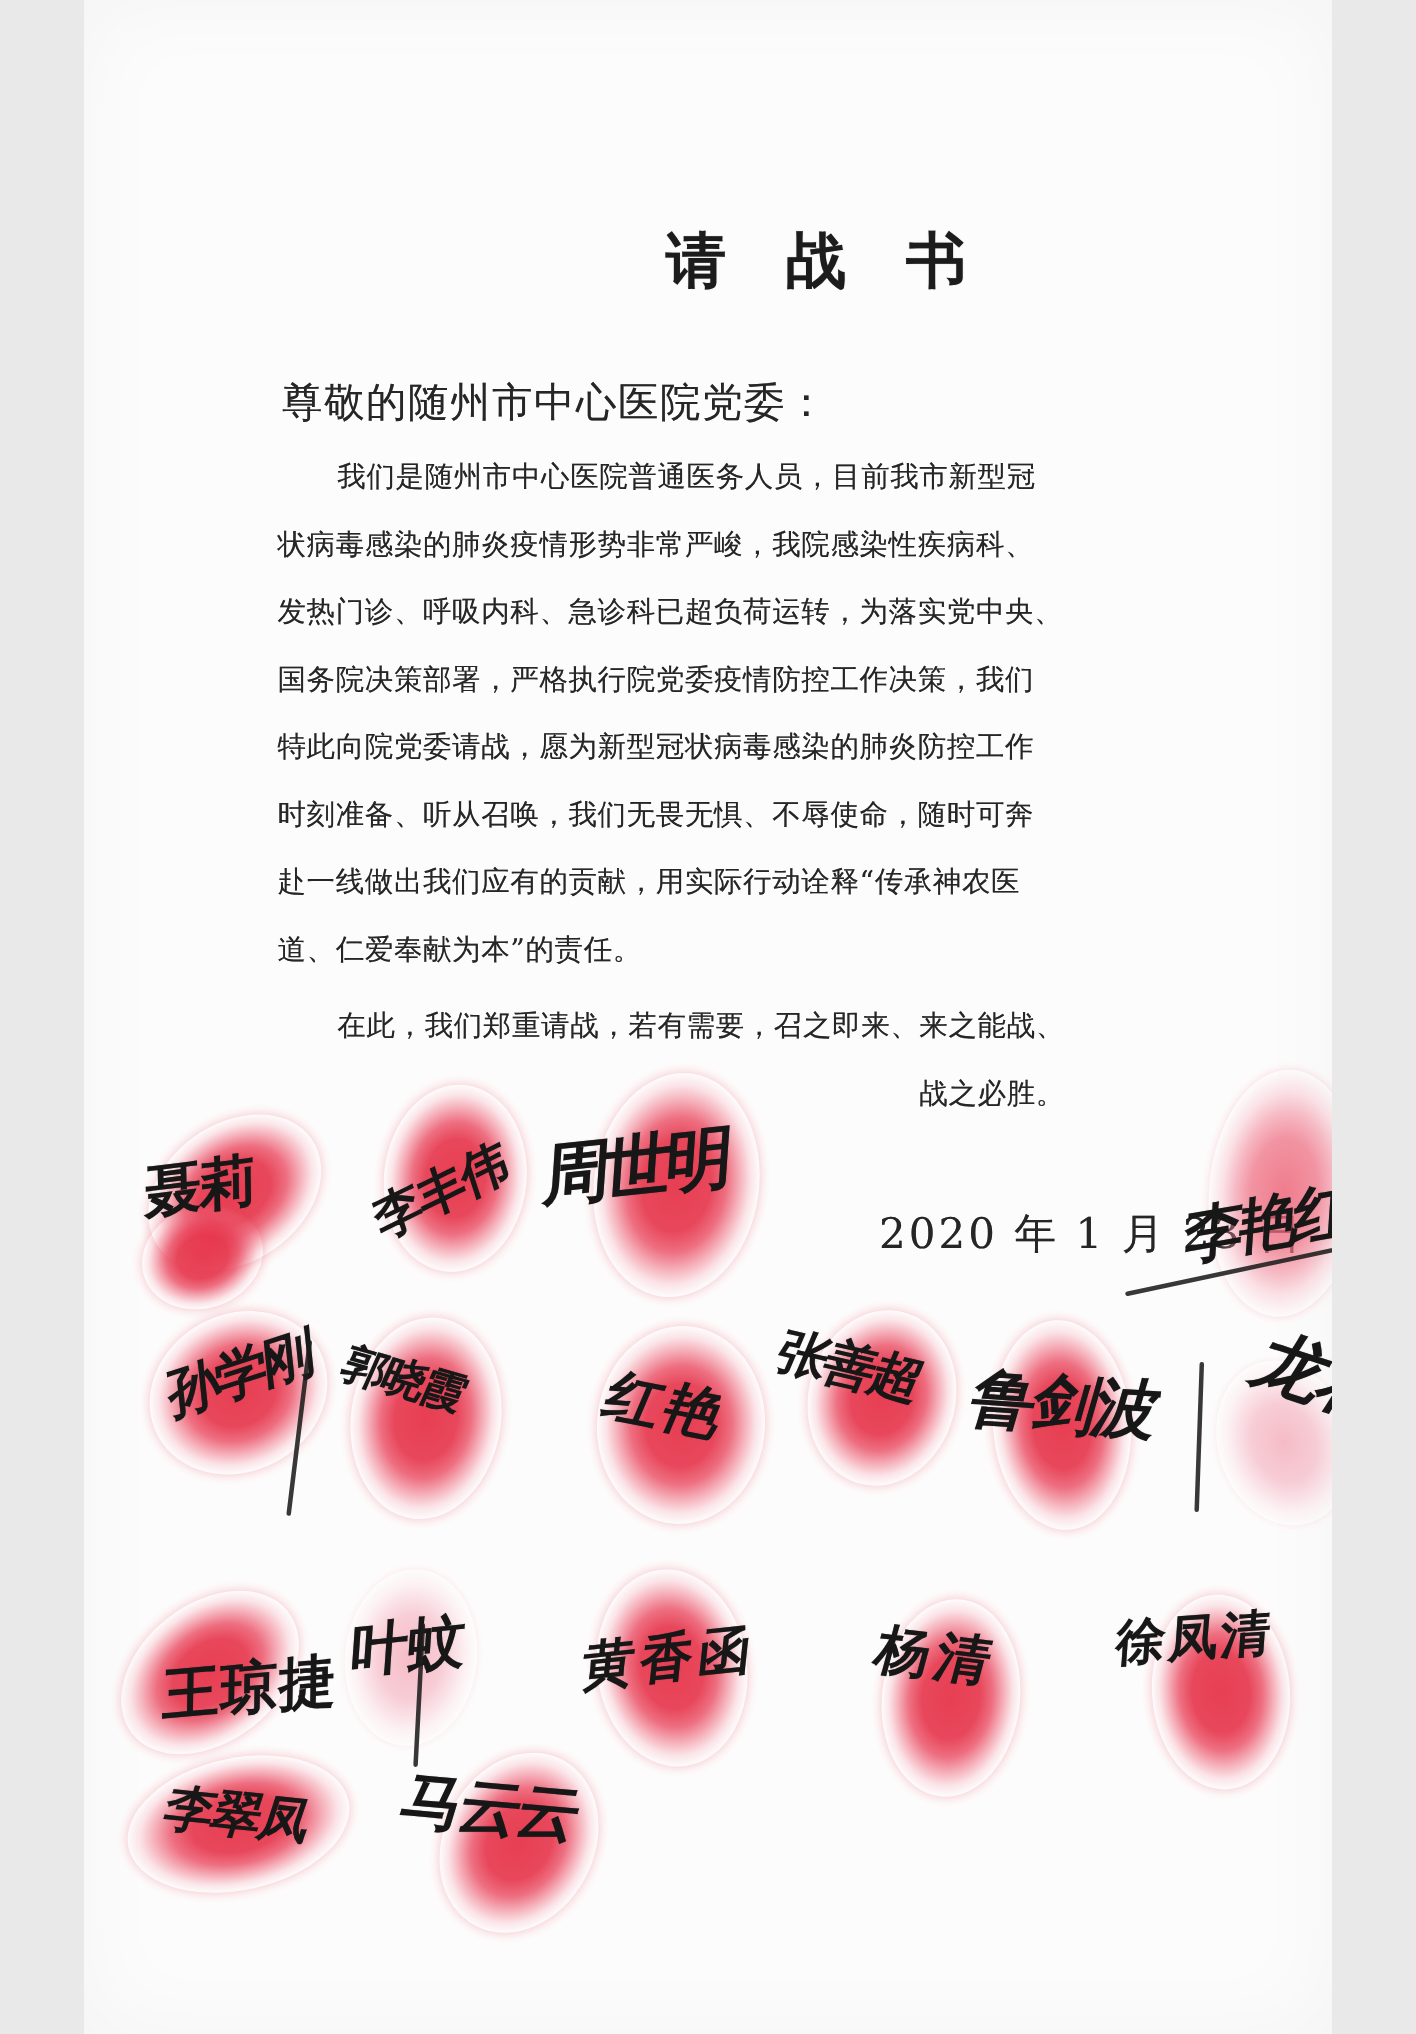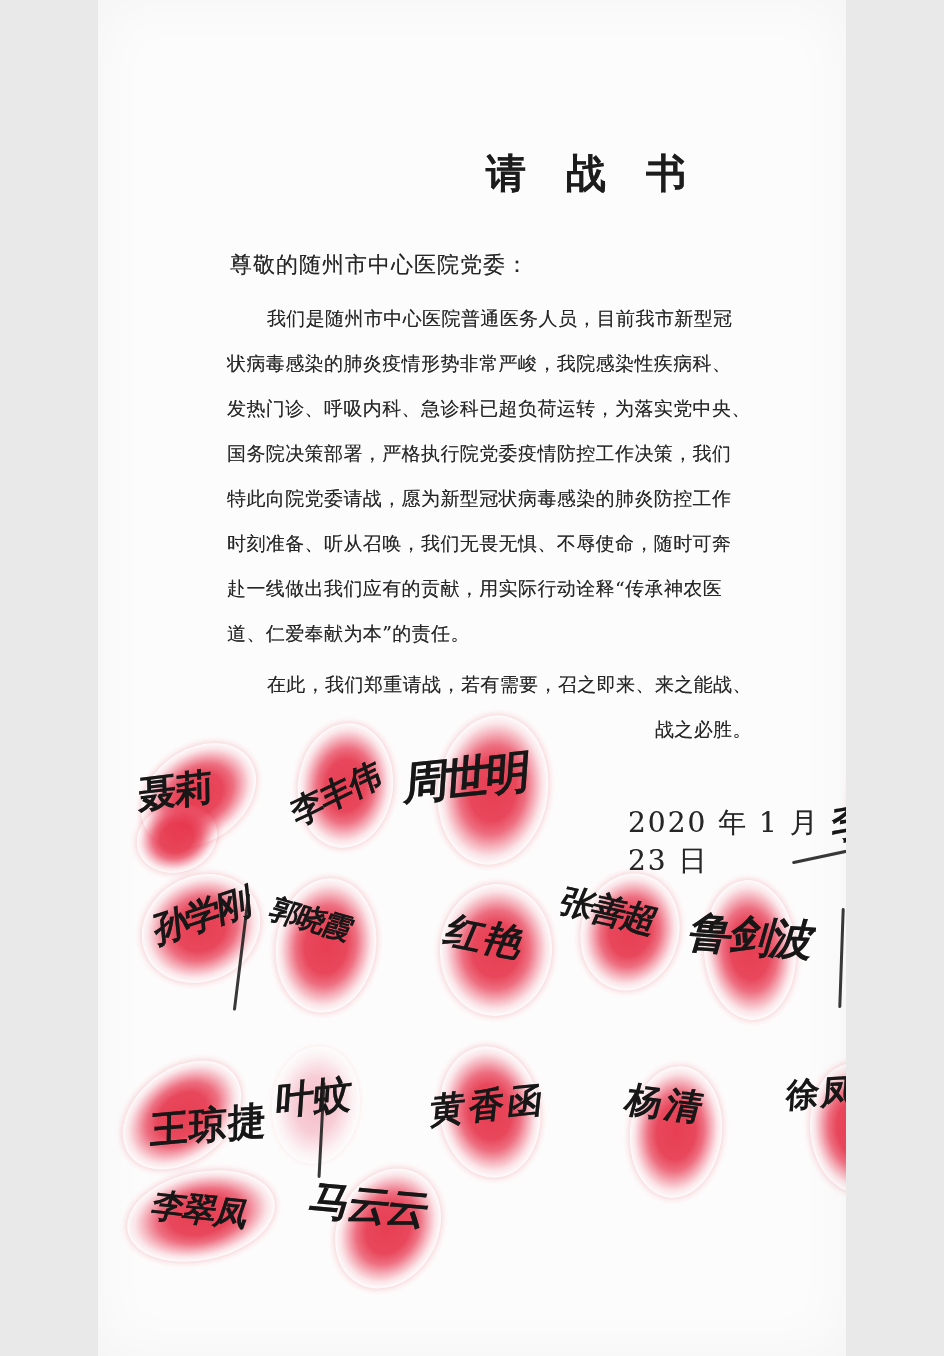--- a/index.html
+++ b/index.html
@@ -1,34 +1,34 @@
 <!DOCTYPE html>
 <html><head>
 <meta charset="utf-8">
 <style>
   html,body{margin:0;padding:0;background:#e9e9e9;}
   .page{
     position:relative;
-    width:748px;height:1356px;
+    width:832px;height:1356px;
     margin:0 auto;
     background:#fdfcfc;
     box-shadow:inset 0 0 60px rgba(0,0,0,0.035);
     overflow:hidden;
     font-family:"DejaVu Serif","Liberation Serif",serif;
     color:#262626;
   }
   .doc-title{
     position:absolute;left:388px;top:146px;
     font-size:40px;font-weight:700;color:#1c1c1c;
     letter-spacing:40px;white-space:nowrap;
     text-shadow:0 0 0.5px rgba(0,0,0,.6);
   }
   .salutation{
     position:absolute;left:132px;top:250px;
-    font-size:22px;letter-spacing:1px;
+    font-size:27px;letter-spacing:1px;
     text-shadow:0 0 0.4px rgba(0,0,0,.45);
   }
   .para{
     position:absolute;left:129px;
     font-size:19px;line-height:45px;letter-spacing:0.4px;
     white-space:pre-line;
     text-shadow:0 0 0.4px rgba(0,0,0,.45);
   }
   .para1{top:296px;text-indent:2.1em;}
   .para2{top:662px;text-indent:2.1em;text-align:right;}

